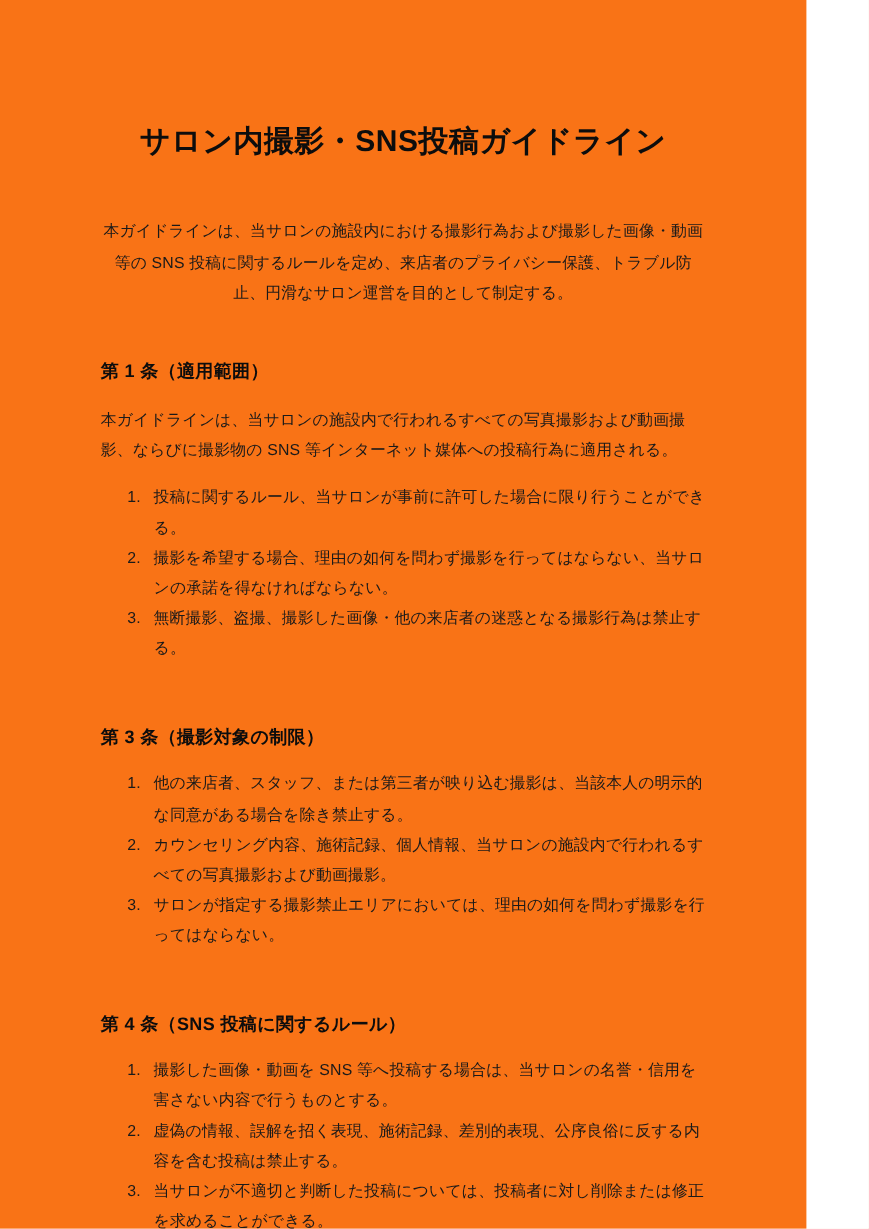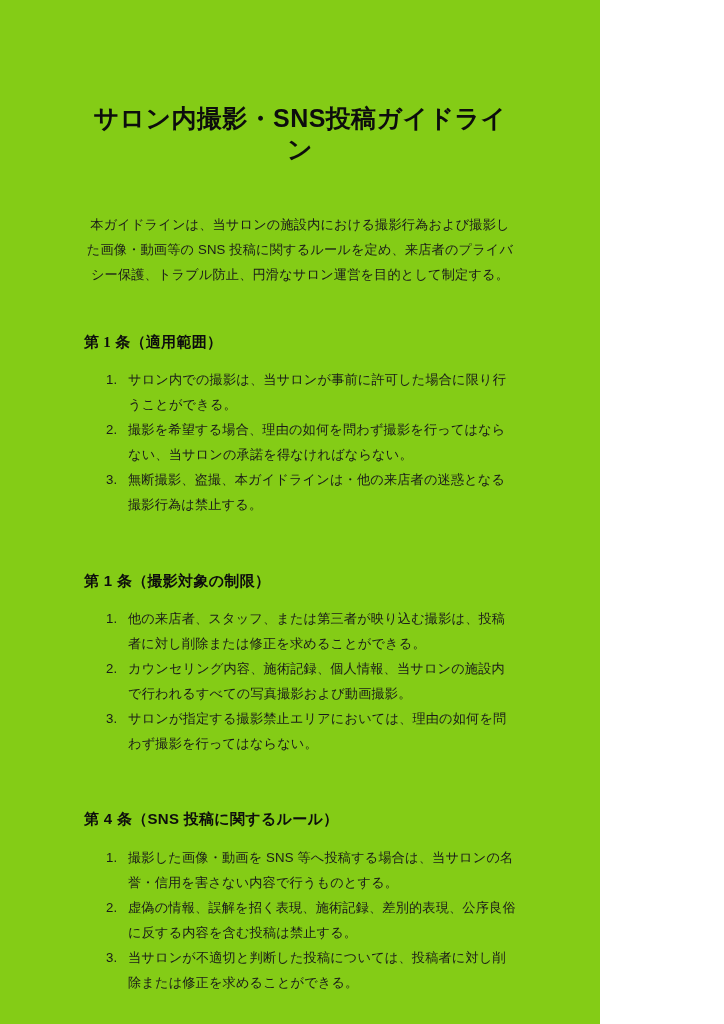--- a/index.html
+++ b/index.html
@@ -10,25 +10,25 @@
   body {
     width: 724px;
     height: 1024px;
     overflow: hidden;
     font-family: "Liberation Sans", "DejaVu Sans", sans-serif;
     color: #111111;
     -webkit-font-smoothing: antialiased;
   }
   .page {
     position: relative;
-    width: 600px;
+    width: 672px;
     height: 1024px;
     box-sizing: border-box;
     padding: 0 84px;
-    background: #84cc16;
+    background: #f97316;
   }
   .doc-title {
     margin: 0;
     padding-top: 103px;
     text-align: center;
     font-size: 25px;
     font-weight: bold;
     letter-spacing: 0.4px;
     line-height: 1.25;
     color: #0d0d0d;
@@ -46,21 +46,21 @@
     margin: 0;
   }
   .article-heading {
     margin: 0;
     font-size: 15px;
     font-weight: bold;
     line-height: 1.5;
     letter-spacing: 0.3px;
     color: #0d0d0d;
   }
-  .art-1 .article-heading { padding-top: 43px; font-family: Liberation Serif, serif; }
+  .art-1 .article-heading { padding-top: 43px; }
   .art-2 .article-heading { padding-top: 52px; }
   .art-3 .article-heading { padding-top: 52px; }
   .art-4 .article-heading { padding-top: 52px; }
 
   .article-body {
     margin: 0;
     padding-top: 15px;
     font-size: 13.2px;
     line-height: 1.92;
     letter-spacing: 0.15px;
@@ -97,34 +97,35 @@
 <body>
 
 <div class="page">
 
   <h1 class="doc-title">サロン内撮影・SNS投稿ガイドライン</h1>
 
   <p class="intro">本ガイドラインは、当サロンの施設内における撮影行為および撮影した画像・動画等の SNS 投稿に関するルールを定め、来店者のプライバシー保護、トラブル防止、円滑なサロン運営を目的として制定する。</p>
 
   <section class="article art-1">
     <h2 class="article-heading">第 1 条（適用範囲）</h2>
+    <p class="article-body">本ガイドラインは、当サロンの施設内で行われるすべての写真撮影および動画撮影、ならびに撮影物の SNS 等インターネット媒体への投稿行為に適用される。</p>
   </section>
 
   <section class="article art-2">
     <ol class="article-list">
-      <li>サロン内での撮影は、当サロンが事前に許可した場合に限り行うことができる。</li>
+      <li>投稿に関するルール、当サロンが事前に許可した場合に限り行うことができる。</li>
       <li>撮影を希望する場合、理由の如何を問わず撮影を行ってはならない、当サロンの承諾を得なければならない。</li>
-      <li>無断撮影、盗撮、本ガイドラインは・他の来店者の迷惑となる撮影行為は禁止する。</li>
+      <li>無断撮影、盗撮、撮影した画像・他の来店者の迷惑となる撮影行為は禁止する。</li>
     </ol>
   </section>
 
   <section class="article art-3">
-    <h2 class="article-heading">第 1 条（撮影対象の制限）</h2>
+    <h2 class="article-heading">第 3 条（撮影対象の制限）</h2>
     <ol class="article-list">
-      <li>他の来店者、スタッフ、または第三者が映り込む撮影は、投稿者に対し削除または修正を求めることができる。</li>
+      <li>他の来店者、スタッフ、または第三者が映り込む撮影は、当該本人の明示的な同意がある場合を除き禁止する。</li>
       <li>カウンセリング内容、施術記録、個人情報、当サロンの施設内で行われるすべての写真撮影および動画撮影。</li>
       <li>サロンが指定する撮影禁止エリアにおいては、理由の如何を問わず撮影を行ってはならない。</li>
     </ol>
   </section>
 
   <section class="article art-4">
     <h2 class="article-heading">第 4 条（SNS 投稿に関するルール）</h2>
     <ol class="article-list">
       <li>撮影した画像・動画を SNS 等へ投稿する場合は、当サロンの名誉・信用を害さない内容で行うものとする。</li>
       <li>虚偽の情報、誤解を招く表現、施術記録、差別的表現、公序良俗に反する内容を含む投稿は禁止する。</li>

